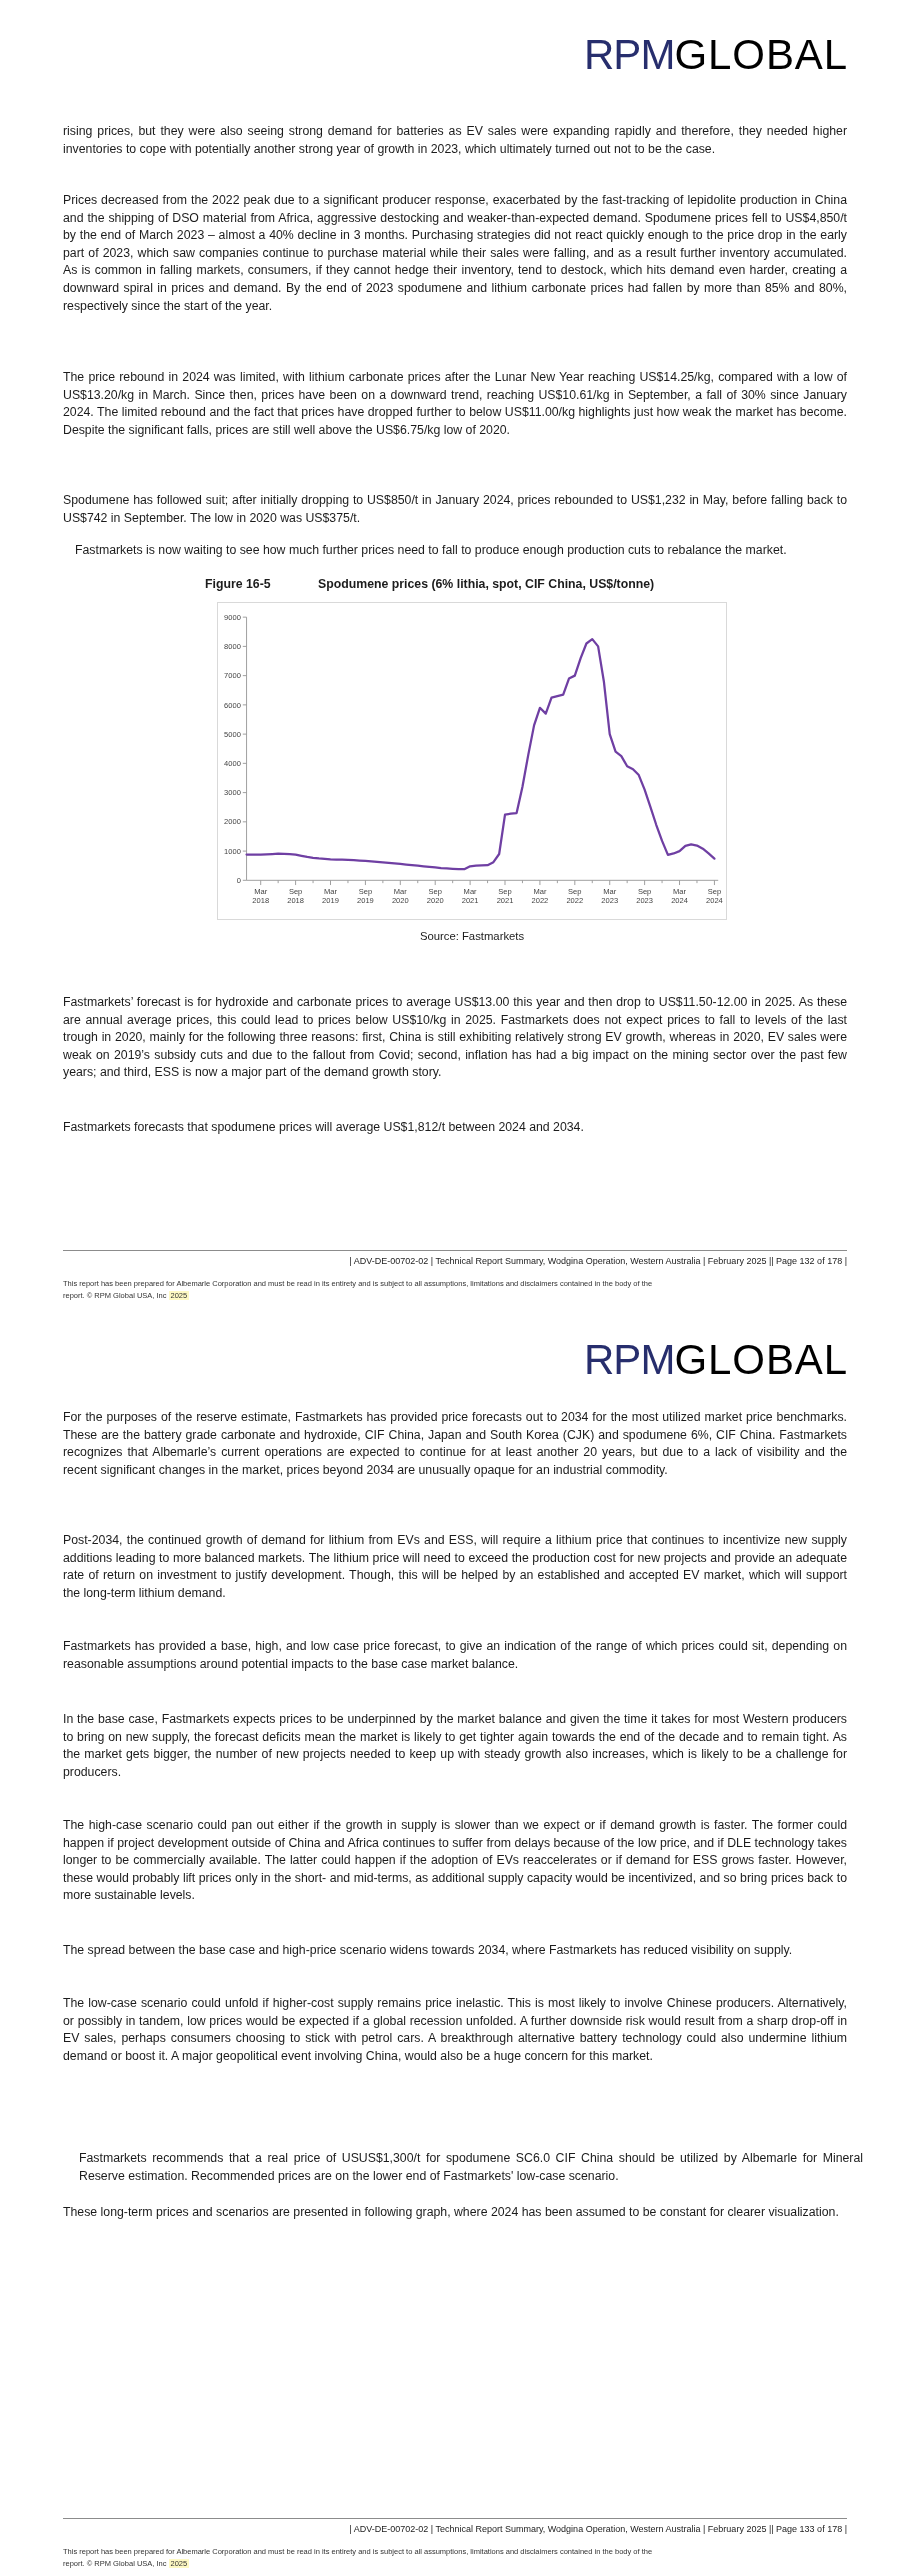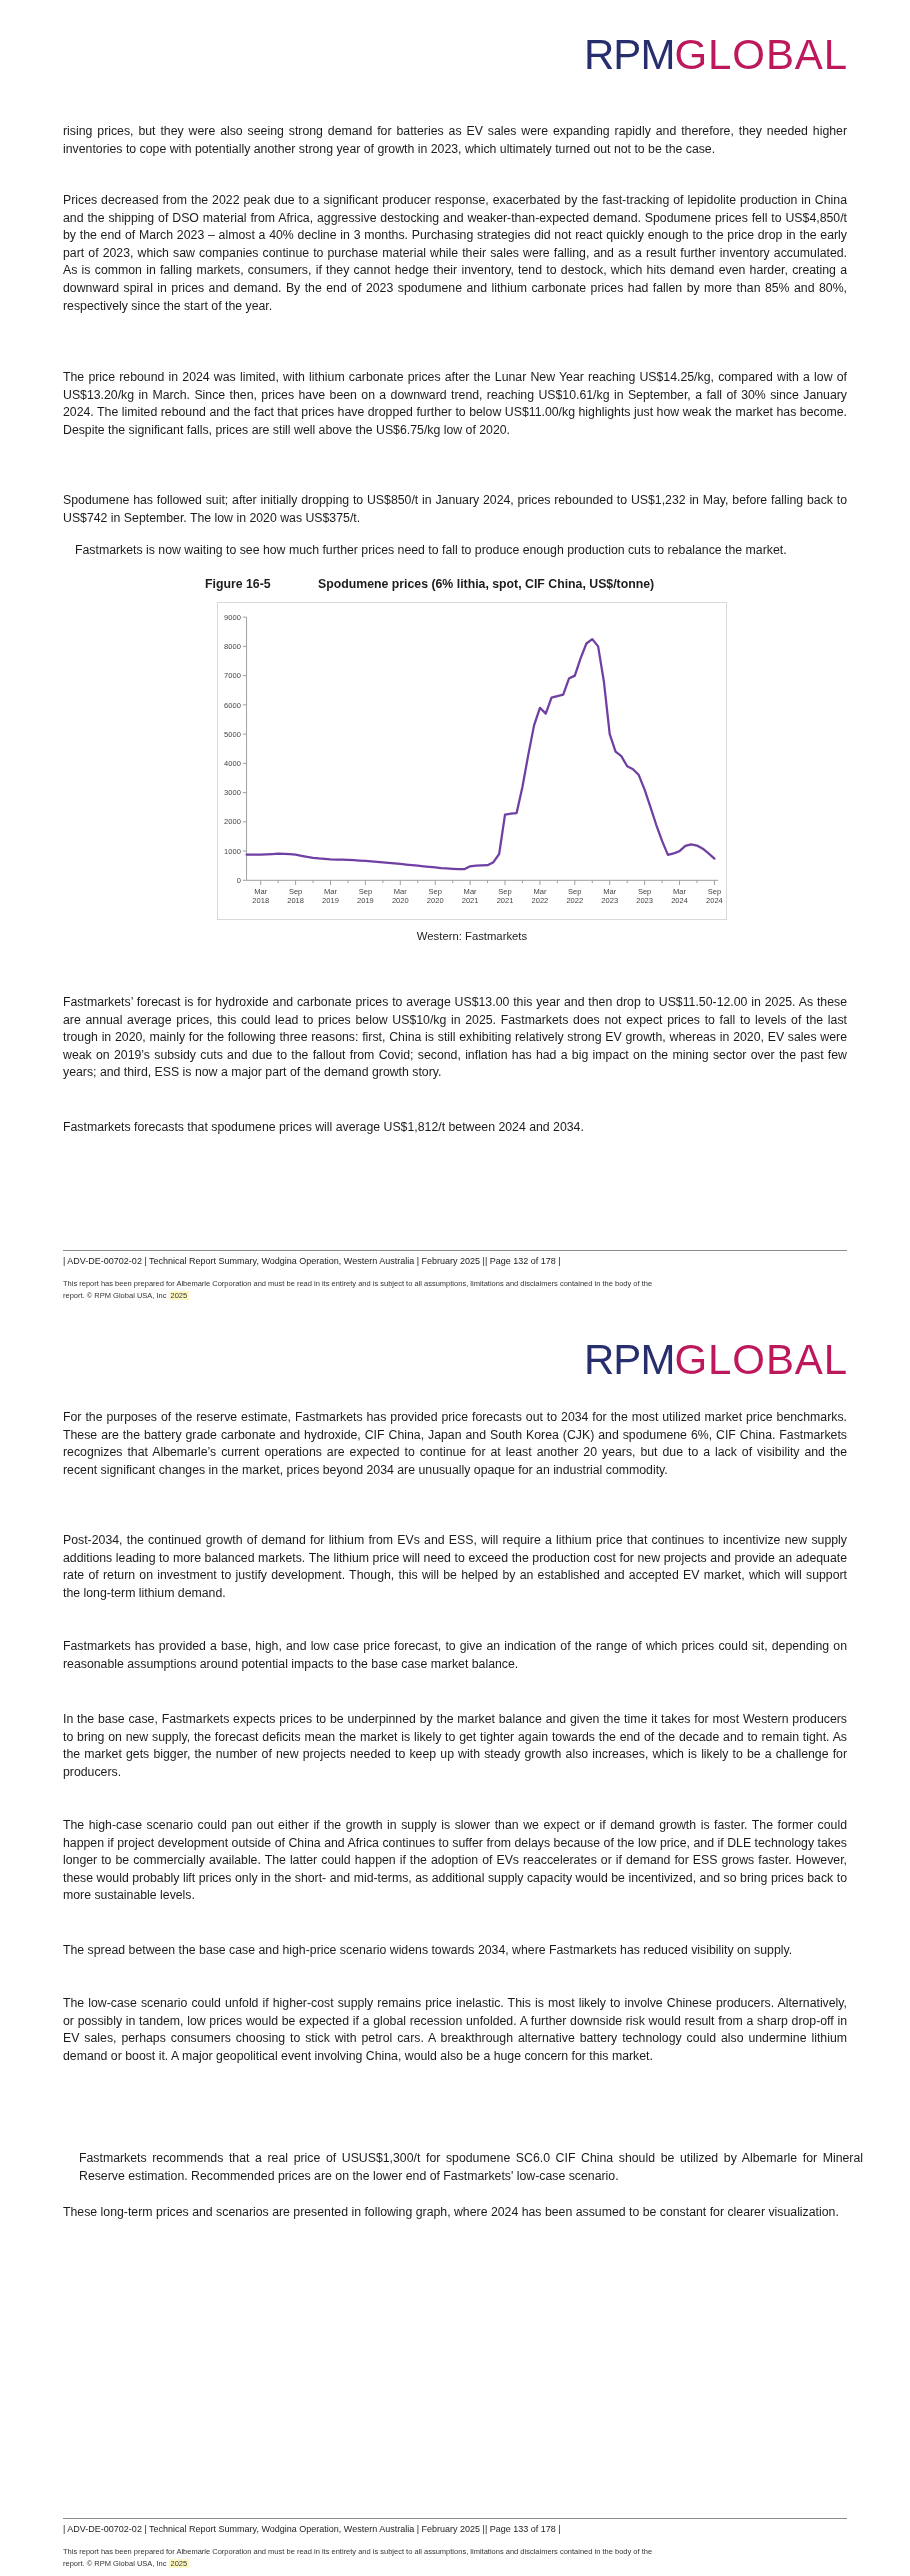--- a/index.html
+++ b/index.html
@@ -1,26 +1,26 @@
 <!DOCTYPE html>
 <html style="font-size:15px"><head>
 <meta charset="utf-8">
 <style>
   html,body{margin:0;padding:0;background:#ffffff;}
   body{width:911px;height:2576px;position:relative;font-family:"Liberation Sans",sans-serif;color:#1c1c1c;}
   .abs{position:absolute;}
   .logo{right:63px;text-align:right;white-space:nowrap;line-height:1;}
   .logo .rpm{font-size:42px;font-weight:400;letter-spacing:-0.9px;color:#272e6d;}
-  .logo .global{font-size:42px;font-weight:400;letter-spacing:0.9px;color:#be185d;}
+  .logo .global{font-size:42px;font-weight:400;letter-spacing:0.9px;color:#000000;}
   .para{left:63px;width:784px;font-size:12.3px;line-height:17.6px;text-align:justify;}
   .caption{font-size:12.3px;font-weight:bold;white-space:nowrap;}
   .figure-box{left:217px;top:602px;width:510px;height:318px;border:0.9px solid #d9d9d9;background:#fff;box-sizing:border-box;}
   .source{left:217px;top:930px;width:510px;text-align:center;font-size:11.3px;}
   .rule{left:63px;width:784px;border-top:0.9px solid #8c8c8c;height:0;}
-  .footer{left:63px;width:784px;font-size:9px;display:flex;justify-content:flex-start;white-space:nowrap;color:#222;}
+  .footer{left:63px;width:784px;font-size:9px;display:flex;justify-content:flex-end;white-space:nowrap;color:#222;}
   .disclaimer{left:63px;width:784px;font-size:7.5px;line-height:12.3px;color:#333;}
   .hl{background:#fef9c3;padding:0 1.9px;}
   svg text{font-family:"Liberation Sans",sans-serif;}
 </style>
 </head>
 <body>
 
 <div class="abs logo" style="top:34px;">
   <span class="rpm">RPM</span><span class="global">GLOBAL</span>
 </div>
@@ -110,21 +110,21 @@
       <text x="452" y="308" text-anchor="middle" font-size="8" fill="#444">Sep</text>
       <text x="452" y="318" text-anchor="middle" font-size="8" fill="#444">2023</text>
       <text x="489" y="308" text-anchor="middle" font-size="8" fill="#444">Mar</text>
       <text x="489" y="318" text-anchor="middle" font-size="8" fill="#444">2024</text>
       <text x="526" y="308" text-anchor="middle" font-size="8" fill="#444">Sep</text>
       <text x="526" y="318" text-anchor="middle" font-size="8" fill="#444">2024</text>
       <polyline points="30,266.7 45.0,266.7 51.2,266.4 57.3,266.1 63.5,265.8 69.7,265.9 75.8,266.3 82.0,266.7 88.2,268.0 94.3,269.2 100.5,270.1 106.7,270.8 112.8,271.2 119.0,271.7 125.2,272.0 131.3,272.1 137.5,272.3 143.7,272.6 149.8,273.1 156.0,273.5 162.2,274.0 168.3,274.5 174.5,274.9 180.7,275.4 186.8,276.0 193.0,276.6 199.2,277.3 205.3,277.9 211.5,278.5 217.7,279.1 223.8,279.7 230.0,280.4 236.2,281.0 242.3,281.4 248.5,281.8 254.7,282.1 260.8,282.2 267.0,279.1 273.2,278.5 279.3,278.2 285.5,277.9 291.7,274.8 297.8,266.1 304.0,224.3 310.2,223.3 316.3,222.7 322.5,194.8 328.7,160.7 334.8,129.7 341.0,111.1 347.2,117.3 353.3,100.3 359.5,98.7 365.7,97.2 371.8,80.1 378.0,77.0 384.2,58.4 390.3,42.9 396.5,38.3 402.7,46.0 408.8,83.2 415.0,139.0 421.2,157.6 427.3,162.3 433.5,173.1 439.7,176.2 445.8,182.4 452.0,197.9 458.2,216.5 464.3,235.1 470.5,252.2 476.7,267.0 482.8,265.5 489.0,263.0 495.2,257.4 501.3,255.8 507.5,257.1 513.7,260.5 519.8,265.5 526.0,271.0" fill="none" stroke="#6f3fa3" stroke-width="2.4" stroke-linejoin="round" stroke-linecap="round"></polyline>
     </svg>
 </div>
 
-<div class="abs source">Western: Fastmarkets</div>
+<div class="abs source">Source: Fastmarkets</div>
 
 <p class="abs para" style="top:994px;margin:0;">Fastmarkets’ forecast is for hydroxide and carbonate prices to average US$13.00 this year and then drop to US$11.50-12.00 in 2025. As these are annual average prices, this could lead to prices below US$10/kg in 2025. Fastmarkets does not expect prices to fall to levels of the last trough in 2020, mainly for the following three reasons: first, China is still exhibiting relatively strong EV growth, whereas in 2020, EV sales were weak on 2019’s subsidy cuts and due to the fallout from Covid; second, inflation has had a big impact on the mining sector over the past few years; and third, ESS is now a major part of the demand growth story.</p>
 <p class="abs para" style="top:1119px;margin:0;">Fastmarkets forecasts that spodumene prices will average US$1,812/t between 2024 and 2034.</p>
 
 <div class="abs rule" style="top:1250px;"></div>
 <div class="abs footer" style="top:1256px;">
   <span>|  ADV-DE-00702-02  |  Technical Report Summary, Wodgina Operation, Western Australia  |  February 2025  |</span>
   <span>|  Page 132 of 178  |</span>
 </div>
 <div class="abs disclaimer" style="top:1278px;">

